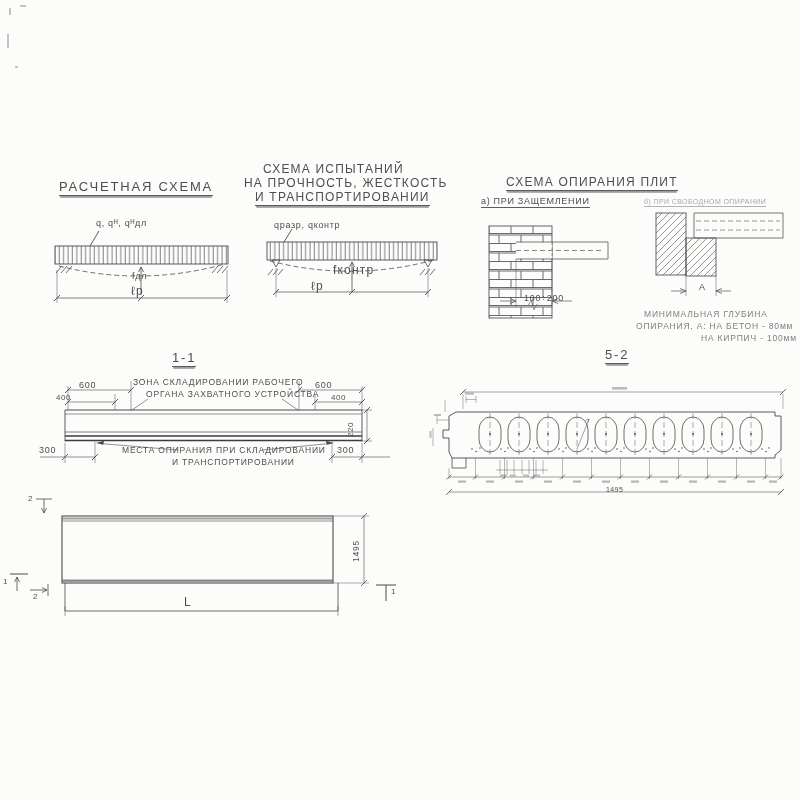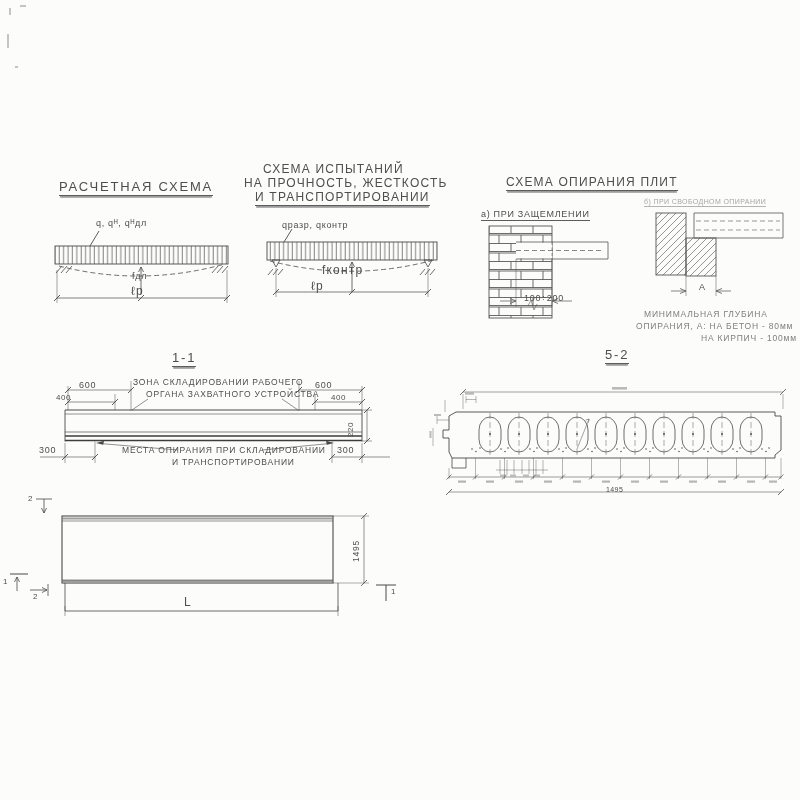--- a/index.html
+++ b/index.html
@@ -273,26 +273,26 @@
   </svg>
 
   <span class="lbl s11 uu" style="left:59px;top:180px">РАСЧЕТНАЯ СХЕМА</span>
   <span class="lbl s9" style="left:96px;top:219px">q, qᴴ, qᴴдл</span>
   <span class="lbl s9" style="left:132px;top:272px">fдл</span>
   <span class="lbl s10" style="left:131px;top:285px">ℓр</span>
 
   <span class="lbl s10" style="left:263px;top:163px">СХЕМА ИСПЫТАНИЙ</span>
   <span class="lbl s10" style="left:244px;top:177px">НА ПРОЧНОСТЬ, ЖЕСТКОСТЬ</span>
   <span class="lbl s10 uu" style="left:255px;top:191px">И ТРАНСПОРТИРОВАНИИ</span>
-  <span class="lbl s9" style="left:282px;top:221px">qразр, qконтр</span>
-  <span class="lbl s10" style="left:322px;top:264px">fконтр</span>
+  <span class="lbl s9" style="left:274px;top:221px">qразр, qконтр</span>
+  <span class="lbl s10" style="left:333px;top:264px">fконтр</span>
   <span class="lbl s10" style="left:311px;top:280px">ℓр</span>
 
   <span class="lbl s10 uu" style="left:506px;top:176px">СХЕМА ОПИРАНИЯ ПЛИТ</span>
-  <span class="lbl s9 u" style="left:481px;top:210px">а) ПРИ ЗАЩЕМЛЕНИИ</span>
+  <span class="lbl s9 u" style="left:481px;top:197px">а) ПРИ ЗАЩЕМЛЕНИИ</span>
   <span class="lbl s7 faint u" style="left:644px;top:198px;border-color:#b3b3b3">б) ПРИ СВОБОДНОМ ОПИРАНИИ</span>
   <span class="lbl s9" style="left:524px;top:294px">100÷200</span>
   <span class="lbl s9" style="left:699px;top:283px">А</span>
   <span class="lbl s85 mid" style="left:644px;top:310px">МИНИМАЛЬНАЯ ГЛУБИНА</span>
   <span class="lbl s85 mid" style="left:636px;top:322px">ОПИРАНИЯ, А: НА БЕТОН - 80мм</span>
   <span class="lbl s85 mid" style="left:701px;top:334px">НА КИРПИЧ - 100мм</span>
 
   <span class="lbl s11 uu" style="left:172px;top:351px">1-1</span>
   <span class="lbl s9" style="left:79px;top:381px">600</span>
   <span class="lbl s9" style="left:315px;top:381px">600</span>

